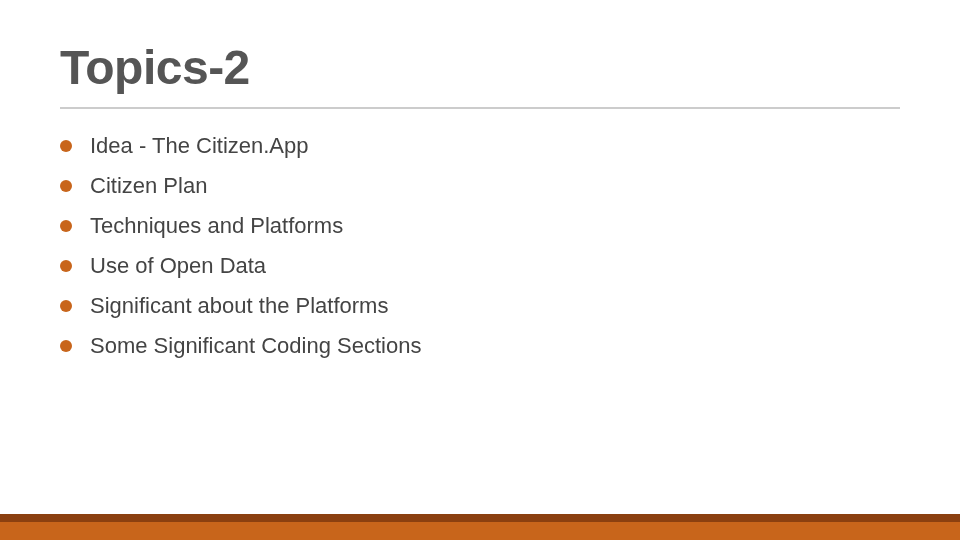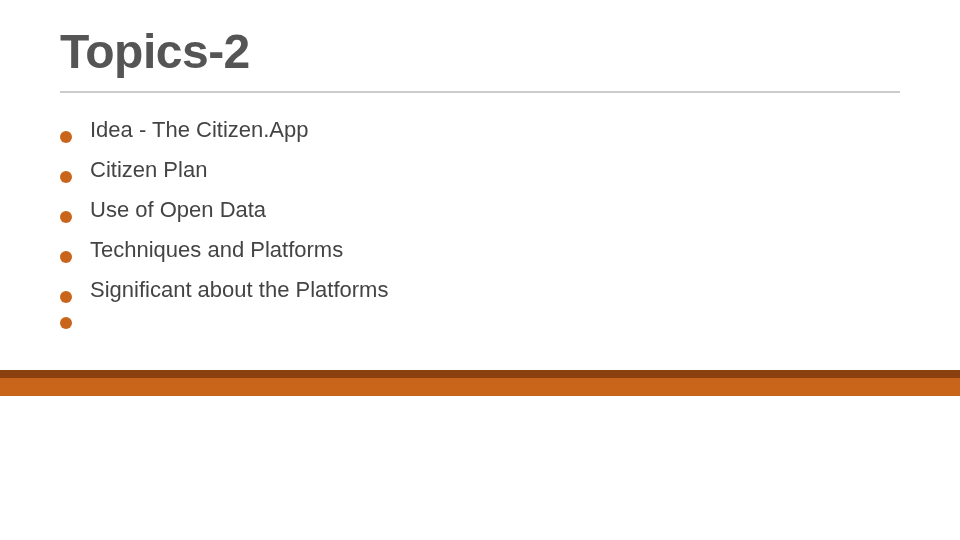--- a/index.html
+++ b/index.html
@@ -12,24 +12,24 @@
       width: 960px;
       height: 540px;
       background: #ffffff;
       font-family: 'Segoe UI', Arial, sans-serif;
       overflow: hidden;
       position: relative;
     }
 
     .slide-container {
       width: 960px;
-      height: 396px;
+      height: 540px;
       background: #ffffff;
       position: relative;
-      padding: 24px 60px 0 60px;
+      padding: 40px 60px 0 60px;
     }
 
     .title {
       font-size: 48px;
       font-weight: 700;
       color: #555555;
       margin-bottom: 12px;
       letter-spacing: -0.5px;
     }
 
@@ -40,21 +40,21 @@
       margin-bottom: 24px;
     }
 
     .bullet-list {
       list-style: none;
       padding: 0;
     }
 
     .bullet-list li {
       display: flex;
-      align-items: flex-end;
+      align-items: center;
       margin-bottom: 14px;
       font-size: 22px;
       color: #444444;
     }
 
     .bullet-dot {
       display: inline-block;
       width: 12px;
       height: 12px;
       border-radius: 50%;
@@ -94,31 +94,32 @@
     <li class="bullet-item">
       <span class="bullet-dot"></span>
       <span>Idea - The Citizen.App</span>
     </li>
     <li class="bullet-item">
       <span class="bullet-dot"></span>
       <span>Citizen Plan</span>
     </li>
     <li class="bullet-item">
       <span class="bullet-dot"></span>
-      <span>Use of Open Data</span>
+      <span>Techniques and Platforms</span>
     </li>
     <li class="bullet-item">
       <span class="bullet-dot"></span>
-      <span>Techniques and Platforms</span>
+      <span>Use of Open Data</span>
     </li>
     <li class="bullet-item">
       <span class="bullet-dot"></span>
       <span>Significant about the Platforms</span>
     </li>
     <li class="bullet-item">
       <span class="bullet-dot"></span>
+      <span>Some Significant Coding Sections</span>
     </li>
   </ul>
 
   <div class="bottom-bar-dark"></div>
   <div class="bottom-bar"></div>
 
 </div>
 
 </body></html>

